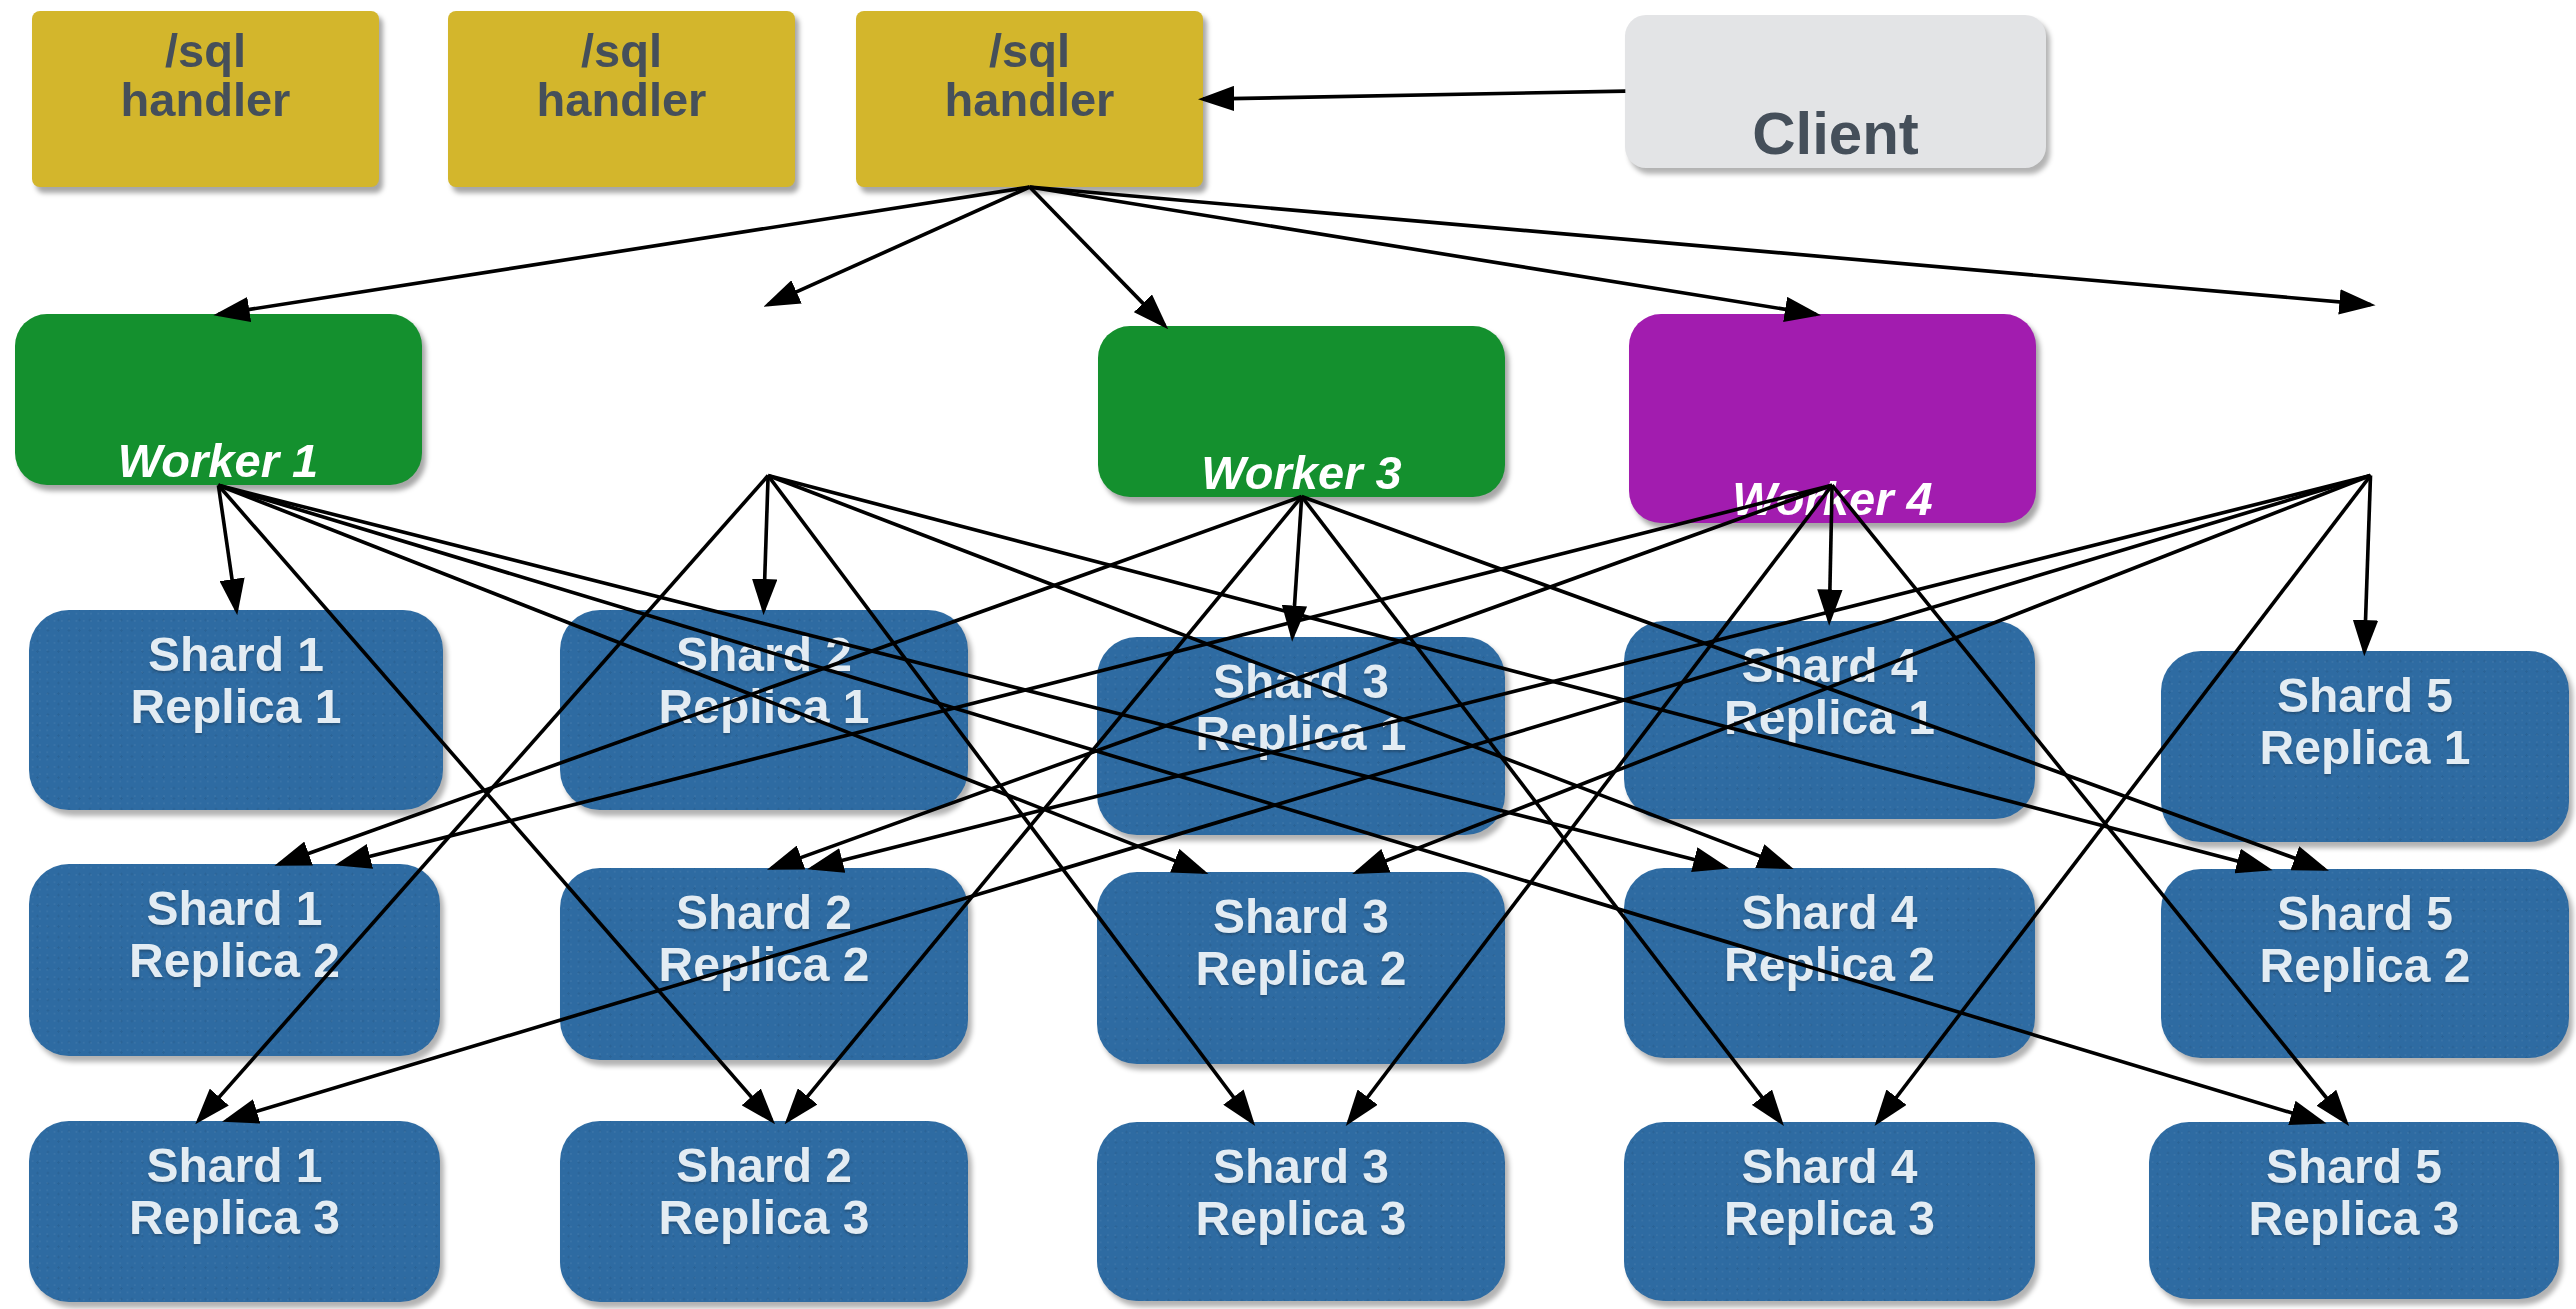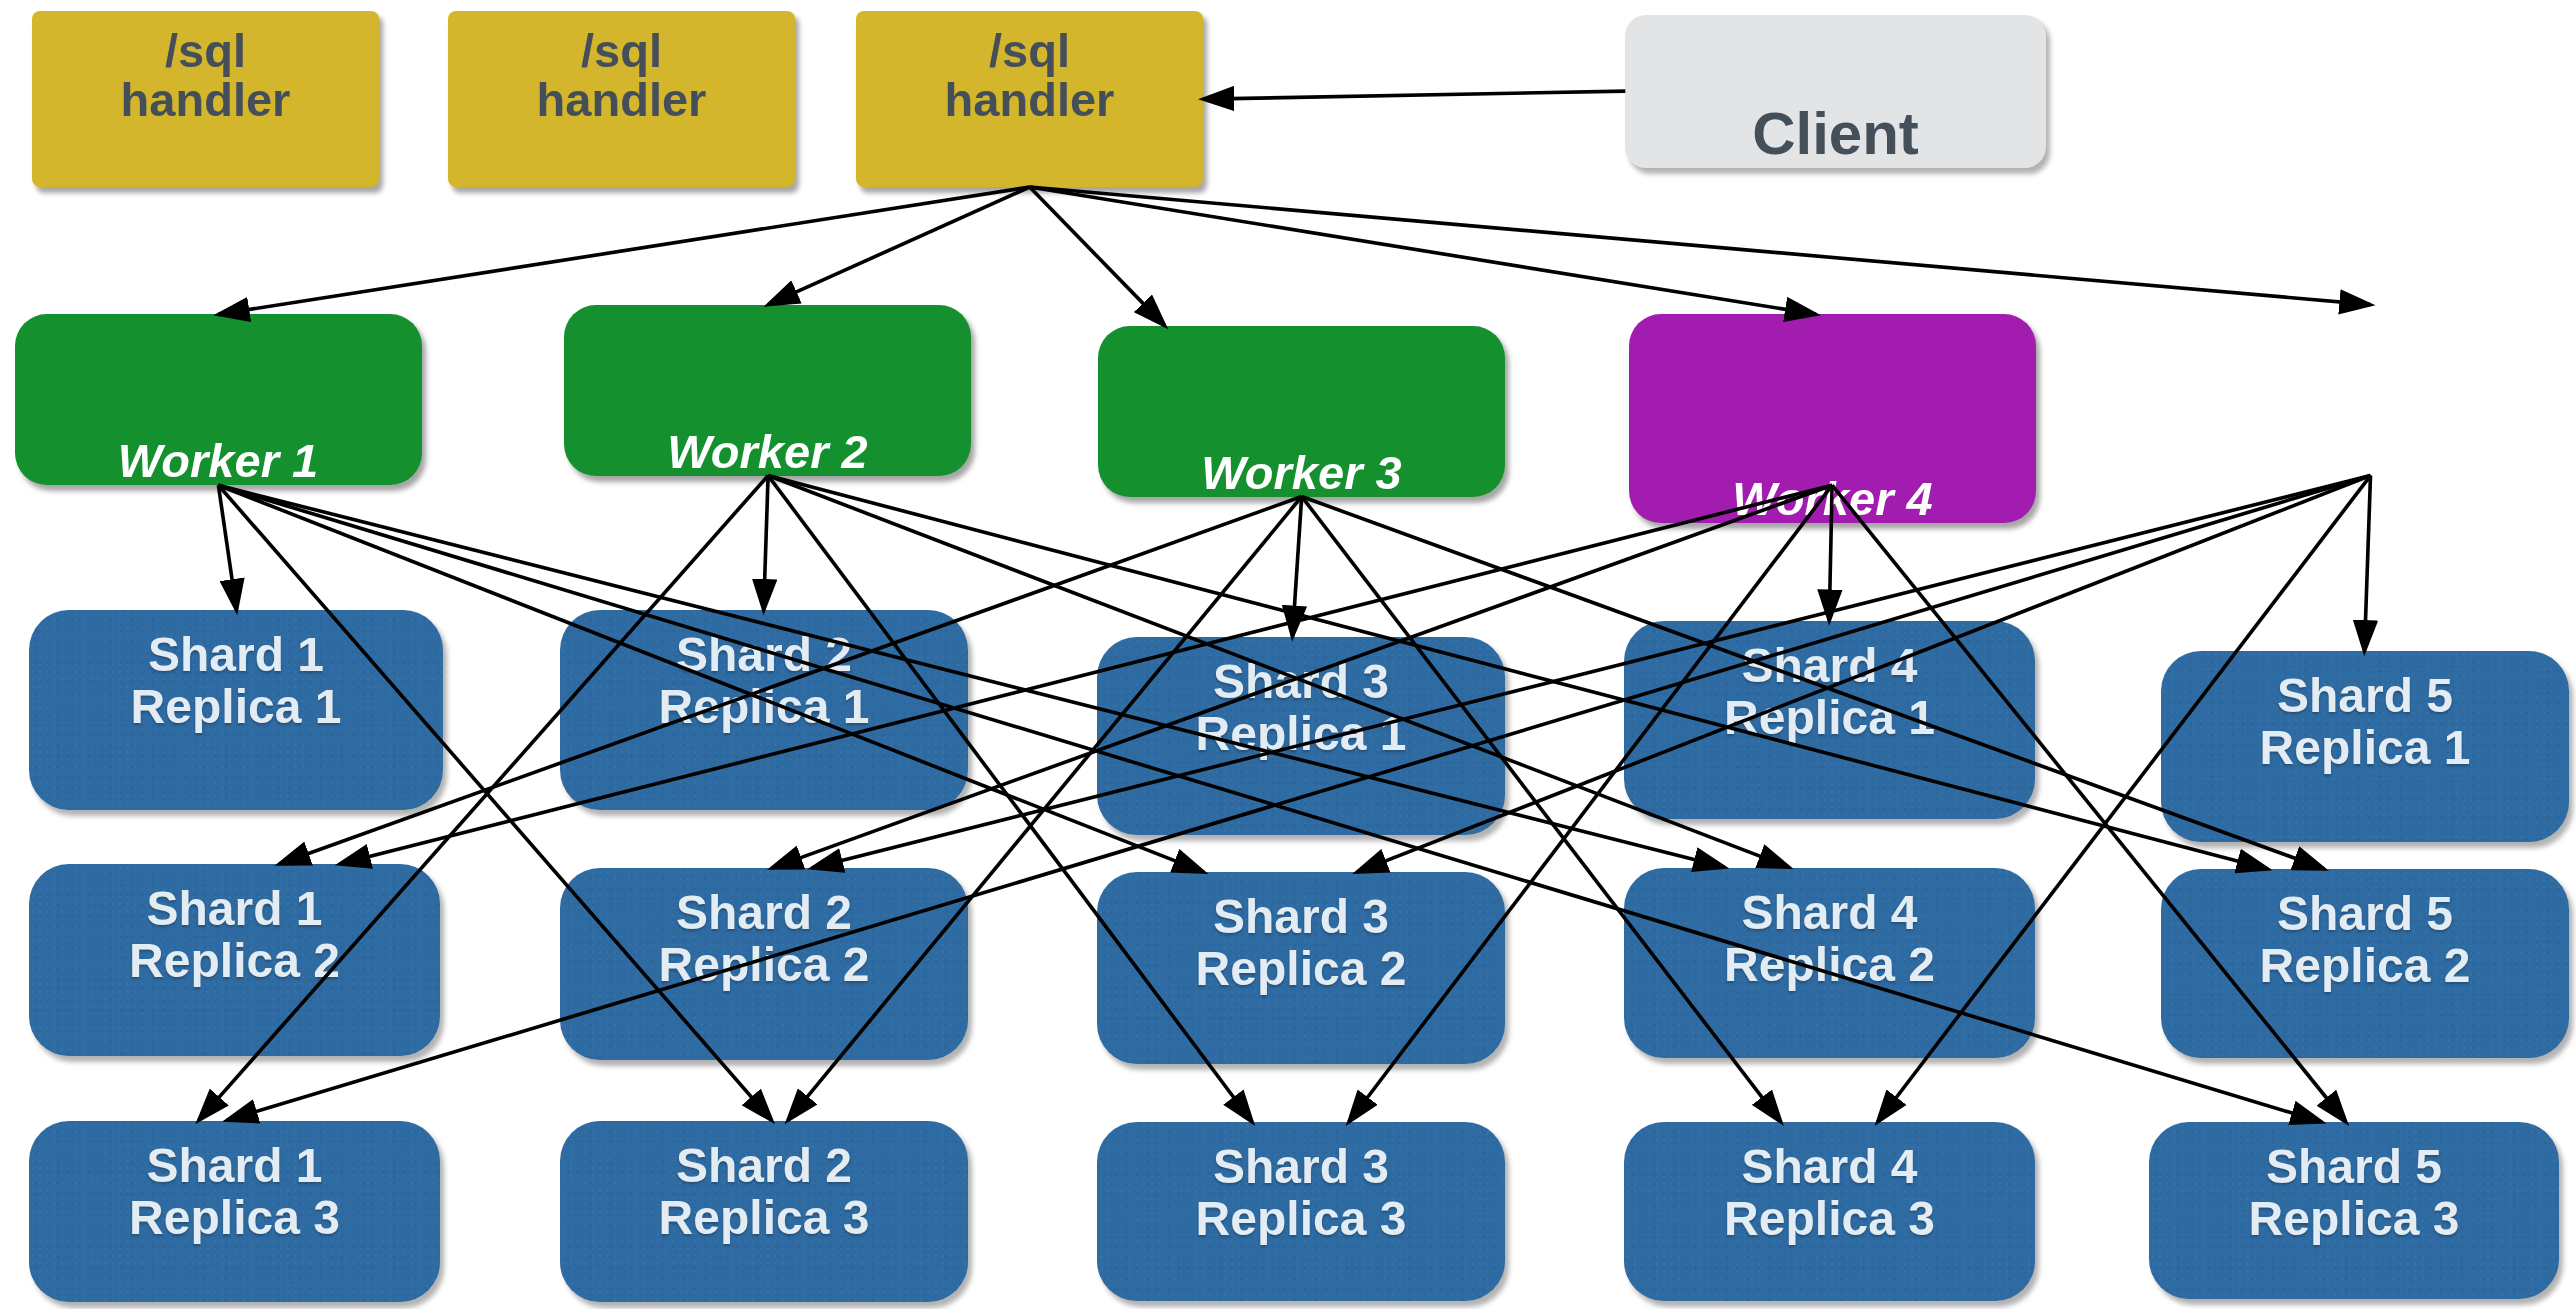--- a/index.html
+++ b/index.html
@@ -88,23 +88,20 @@
       </div>
       <div class="node handler" style="left: 856px; top: 11.3px; width: 347px; height: 176px; background-color: rgb(211, 182, 44); color: rgb(69, 79, 90);">
         <span class="lbl">/sql</span>
         <span class="lbl">handler</span>
       </div>
       <div class="node client" style="left: 1625px; top: 14.5px; width: 421px; height: 153px; background-color: rgb(227, 228, 230); color: rgb(69, 79, 90);">
         <span class="lbl">Client</span>
       </div>
       <div class="node worker" style="left: 14.5px; top: 314px; width: 407px; height: 171px; background-color: rgb(20, 144, 46); color: rgb(255, 255, 255);">
         <span class="lbl">Worker 1</span>
-      </div>
-      <div class="node worker" style="left: 564px; top: 305px; width: 407px; height: 171px; background-color: rgb(20, 144, 46); color: rgb(255, 255, 255);">
-        <span class="lbl">Worker 2</span>
       </div>
       <div class="node worker" style="left: 1098px; top: 326px; width: 407px; height: 171px; background-color: rgb(20, 144, 46); color: rgb(255, 255, 255);">
         <span class="lbl">Worker 3</span>
       </div>
       <div class="node worker" style="left: 1629px; top: 314px; width: 407px; height: 209px; background-color: #a21caf; color: rgb(255, 255, 255);">
         <span class="lbl">Worker 4</span>
       </div>
       <div class="node shard" style="left: 29px; top: 610px; width: 414px; height: 200px; background-color: rgb(46, 107, 162); color: rgb(227, 236, 243);">
         <span class="lbl">Shard 1</span>
         <span class="lbl">Replica 1</span>

